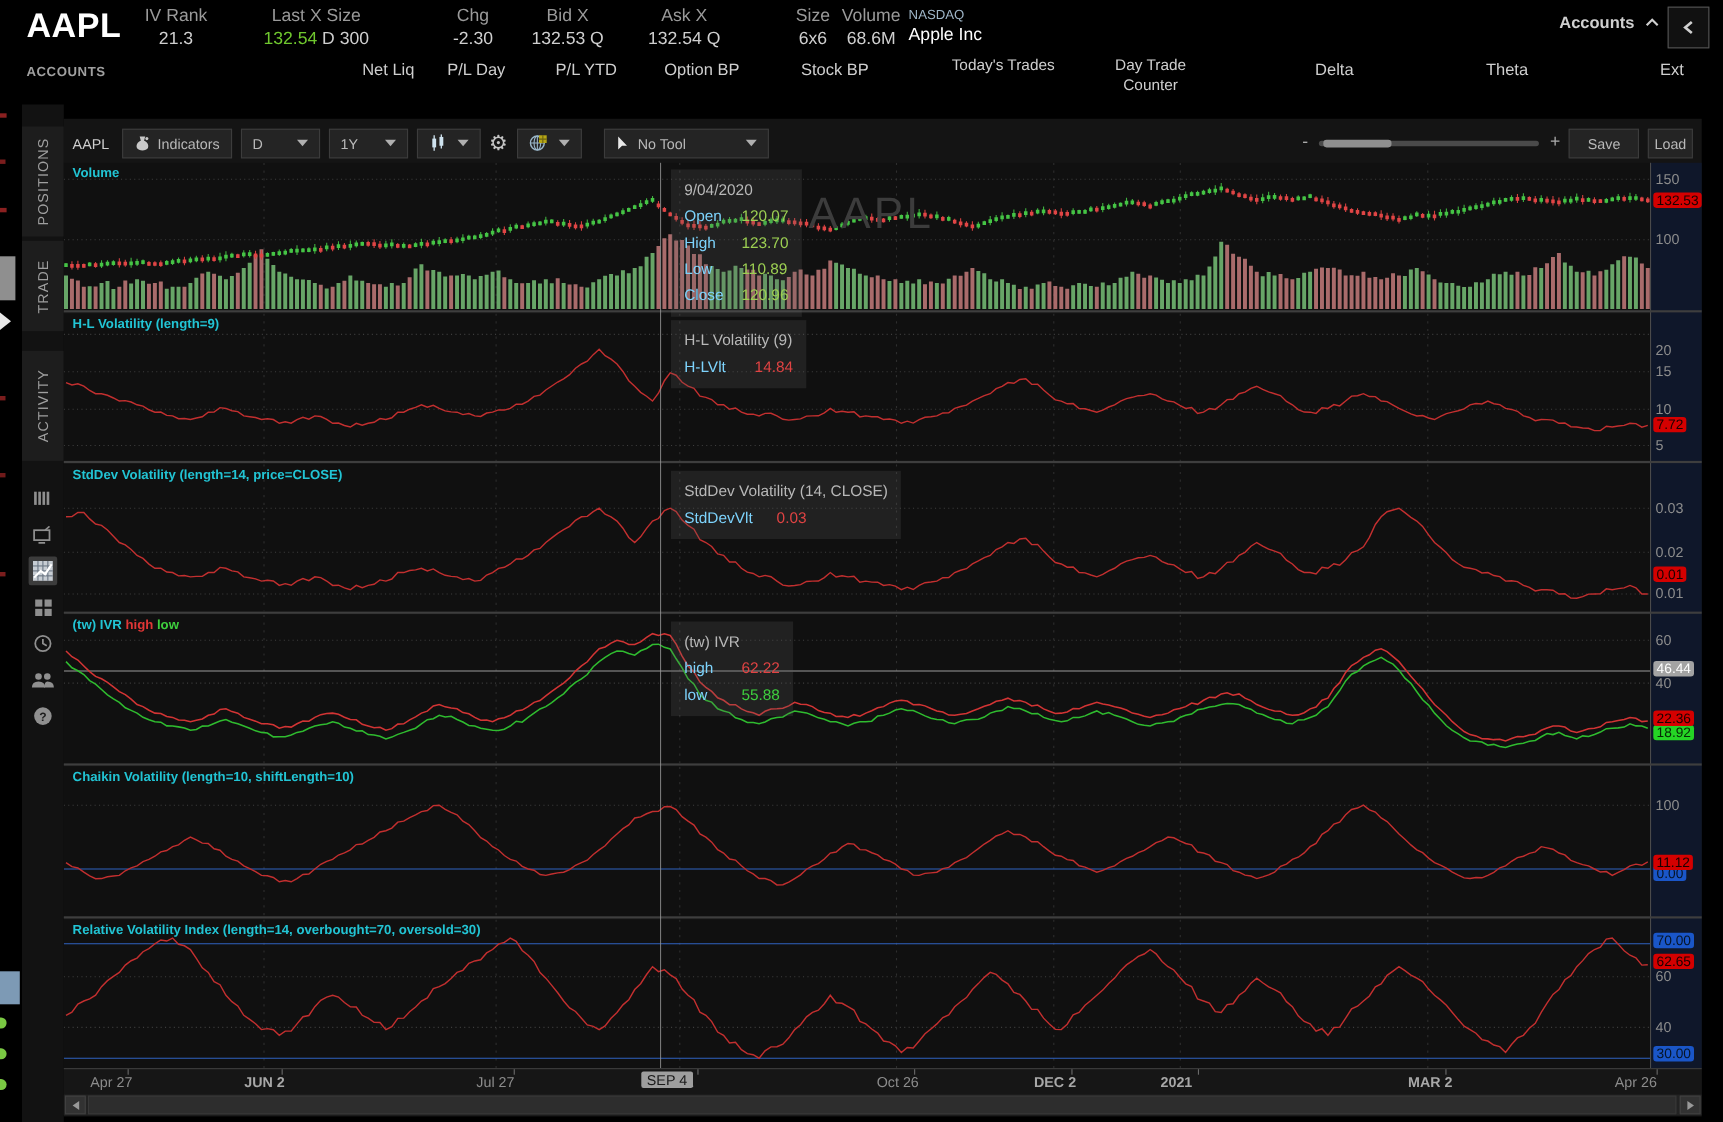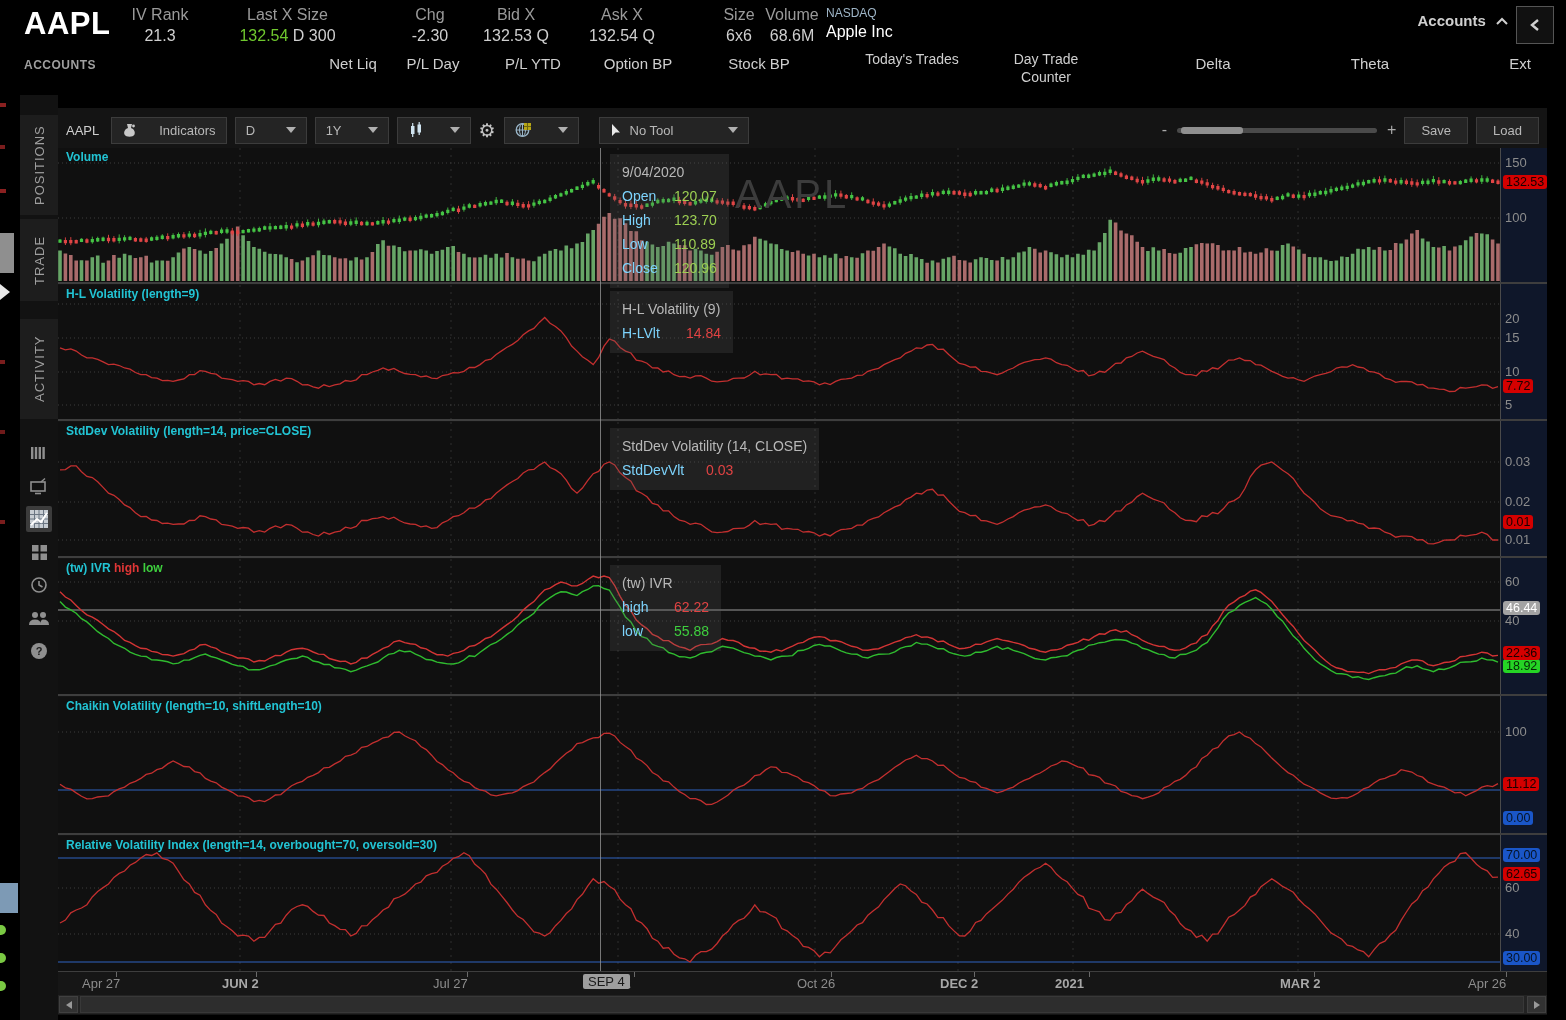--- a/index.html
+++ b/index.html
@@ -30,21 +30,21 @@
           writing-mode:vertical-rl; transform:rotate(180deg); display:flex; align-items:center; justify-content:center;
           cursor:pointer; }
   .side-icon { position:absolute; left:6px; width:26px; height:26px; display:flex; align-items:center; justify-content:center; cursor:pointer; }
   .side-icon.active { background:#3c3c3c; border-radius:2px; }
 
   
   .window { position:absolute; left:58px; top:108px; width:1489px; height:907px; background:#141414; }
   .toolbar { position:absolute; left:58px; top:112px; width:1489px; height:36px; display:flex; align-items:center; gap:8px; padding:0 8px; }
   .tb-sym { font-size:13px; color:#cfcfcf; margin-right:4px; }
   .btn { background:#242424; border:1px solid #3c3c3c; color:#b8b8b8; font-size:13px; height:27px;
-         display:flex; align-items:center; gap:22px; padding:0 10px; cursor:pointer; }
+         display:flex; align-items:center; gap:6px; padding:0 10px; cursor:pointer; }
   .caret { width:0; height:0; border-left:5px solid transparent; border-right:5px solid transparent; border-top:6px solid #b0b0b0; margin-left:4px; }
   .dd { min-width:72px; justify-content:space-between; }
   .slider-wrap { margin-left:auto; display:flex; align-items:center; gap:10px; color:#aaa; font-size:16px; }
   .slider-track { position:relative; width:200px; height:5px; background:#4a4a4a; border-radius:3px; cursor:pointer; }
   .slider-thumb { position:absolute; left:4px; top:-1px; width:62px; height:7px; background:#8f8f8f; border-radius:3px; }
 
   
   .panel { position:absolute; left:58px; width:1442px; background:#101010; }
   .panel svg { position:absolute; left:0; top:0; }
   .plabel { position:absolute; left:8px; top:2px; font-size:12px; font-weight:700; color:#22c4d4; z-index:5; }
@@ -303,21 +303,21 @@
     <div class="slider-wrap">
       <span>-</span>
       <div class="slider-track">
           <div class="slider-thumb"></div>
         </div>
       <span>+</span>
     </div>
     <div class="btn" style="padding:0 16px;">
         <span>Save</span>
       </div>
-    <div class="btn" style="padding:0 16px;">
+    <div class="btn" style="padding:0 5px;">
         <span>Load</span>
       </div>
   </div>
 
   <div class="watermark">AAPL</div>
 
   <div class="panel" style="top:148px;height:134px;">
     <svg id="plot0" width="1442" height="134">
         <line x1="182" y1="0" x2="182" y2="134" stroke="#2e2e2e" stroke-width="1" stroke-dasharray="2 5"></line>
         <line x1="393" y1="0" x2="393" y2="134" stroke="#2e2e2e" stroke-width="1" stroke-dasharray="2 5"></line>
@@ -465,21 +465,21 @@
       <span class="tick" style="top: 306px;">0.03</span>
       <span class="tick" style="top: 346px;">0.02</span>
       <span class="tick" style="top: 384px;">0.01</span>
       <span class="abadge b-red" style="top: 367px;">0.01</span>
       <span class="tick" style="top: 426px;">60</span>
       <span class="tick" style="top: 465px;">40</span>
       <span class="abadge b-green" style="top: 511px;">18.92</span>
       <span class="abadge b-red" style="top: 498px;">22.36</span>
       <span class="abadge b-gray" style="top: 453px;">46.44</span>
       <span class="tick" style="top: 576px;">100</span>
-      <span class="abadge b-blue" style="top: 663px;">0.00</span>
+      <span class="abadge b-blue" style="top: 639px;">0.00</span>
       <span class="abadge b-red" style="top: 629px;">11.12</span>
       <span class="tick" style="top: 732px;">60</span>
       <span class="tick" style="top: 778px;">40</span>
       <span class="abadge b-blue" style="top: 700px;">70.00</span>
       <span class="abadge b-red" style="top: 719px;">62.65</span>
       <span class="abadge b-blue" style="top: 803px;">30.00</span>
     </div>
 
   <div class="crosshair-v"></div>
 

